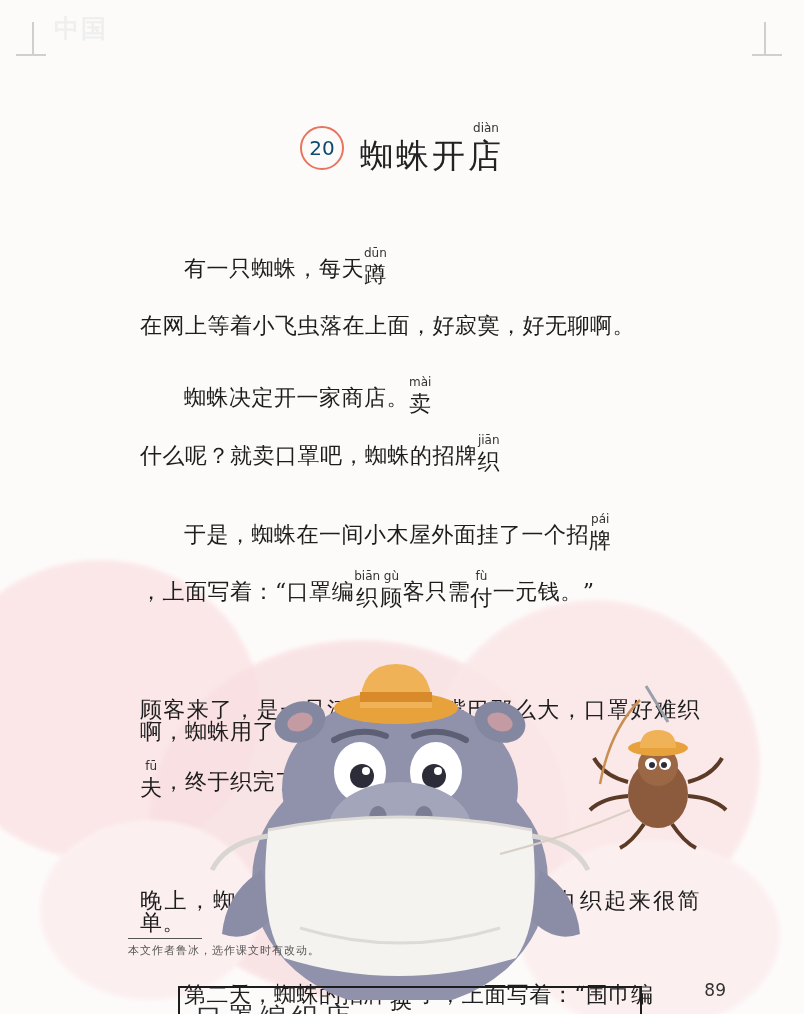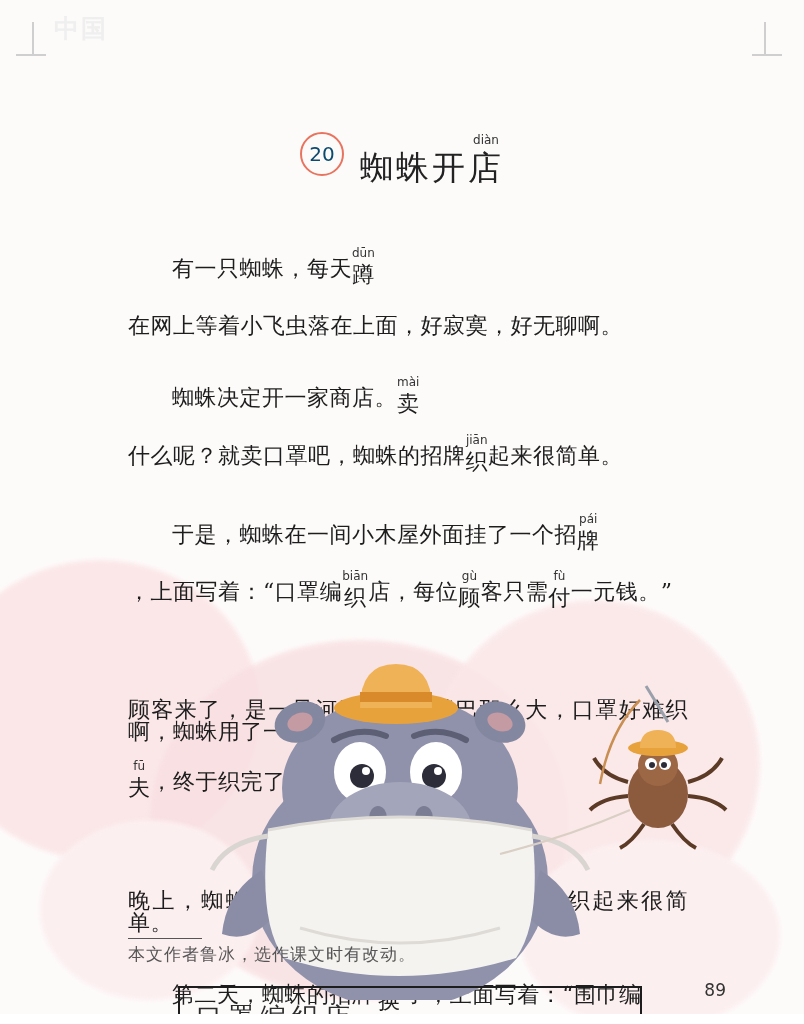--- a/index.html
+++ b/index.html
@@ -91,21 +91,20 @@
     letter-spacing: 3px;
     position: relative;
     display: flex;
     align-items: flex-end;
   }
   .ruby {
     display: inline-flex;
     flex-direction: column;
     align-items: center;
     line-height: 1;
-    margin-top: 12px;
   }
   .ruby .py {
     font-size: 12px;
     color: #333;
     font-family: "DejaVu Sans", sans-serif;
     line-height: 1.1;
     height: 14px;
     margin-bottom: 1px;
     letter-spacing: 0;
   }
@@ -119,21 +118,21 @@
     line-height: 1;
   }
   .plain .py {
     height: 14px;
     margin-bottom: 1px;
   }
 
   
   .body-text {
     position: absolute;
-    left: 128px;
+    left: 140px;
     top: 208px;
     width: 560px;
     font-family: "DejaVu Serif", serif;
     font-size: 22px;
     color: #1d1d1d;
   }
   .para {
     margin-bottom: 11px;
     line-height: 39px;
     text-align: justify;
@@ -150,21 +149,21 @@
     top: 660px;
     width: 804px;
     height: 330px;
   }
 
   .footnote {
     position: absolute;
     left: 128px;
     top: 938px;
     font-family: "DejaVu Sans", sans-serif;
-    font-size: 17px;
+    font-size: 11px;
     color: #555;
     letter-spacing: 1px;
   }
   .footnote .rule {
     width: 74px;
     height: 1px;
     background: #555;
     margin-bottom: 4px;
   }
   .page-num {
@@ -268,42 +267,36 @@
           <span class="ch">蜘蛛决定开一家商店。</span>
         </span><span class="ruby">
           <span class="py">mài</span>
           <span class="ch">卖</span>
         </span><span class="plain">
           <span class="py"></span>
           <span class="ch">什么呢？就卖口罩吧，蜘蛛的招牌</span>
         </span><span class="ruby">
           <span class="py">jiān</span>
           <span class="ch">织</span>
-        </span><span class="plain">
-          <span class="py"></span>
-          <span class="ch">起来很简单。</span>
         </span>
     </p>
 
     <p class="para">
       <span class="indent"></span><span class="plain">
           <span class="py"></span>
           <span class="ch">于是，蜘蛛在一间小木屋外面挂了一个招</span>
         </span><span class="ruby">
           <span class="py">pái</span>
           <span class="ch">牌</span>
         </span><span class="plain">
           <span class="py"></span>
           <span class="ch">，上面写着：“口罩编</span>
         </span><span class="ruby">
           <span class="py">biān</span>
           <span class="ch">织</span>
-        </span><span class="plain">
-          <span class="py"></span>
-          <span class="ch">店，每位</span>
         </span><span class="ruby">
           <span class="py">gù</span>
           <span class="ch">顾</span>
         </span><span class="plain">
           <span class="py"></span>
           <span class="ch">客只需</span>
         </span><span class="ruby">
           <span class="py">fù</span>
           <span class="ch">付</span>
         </span><span class="plain">

